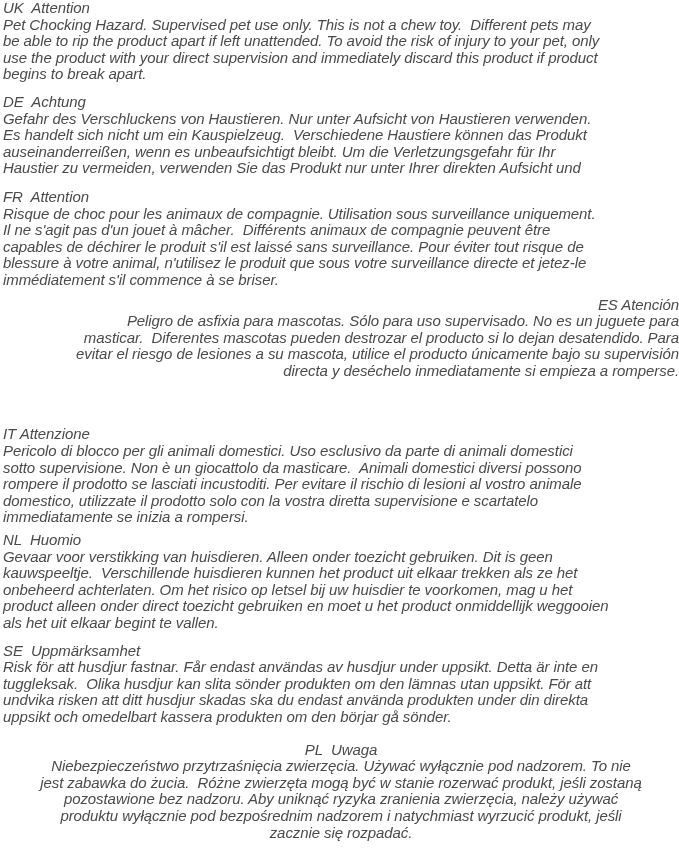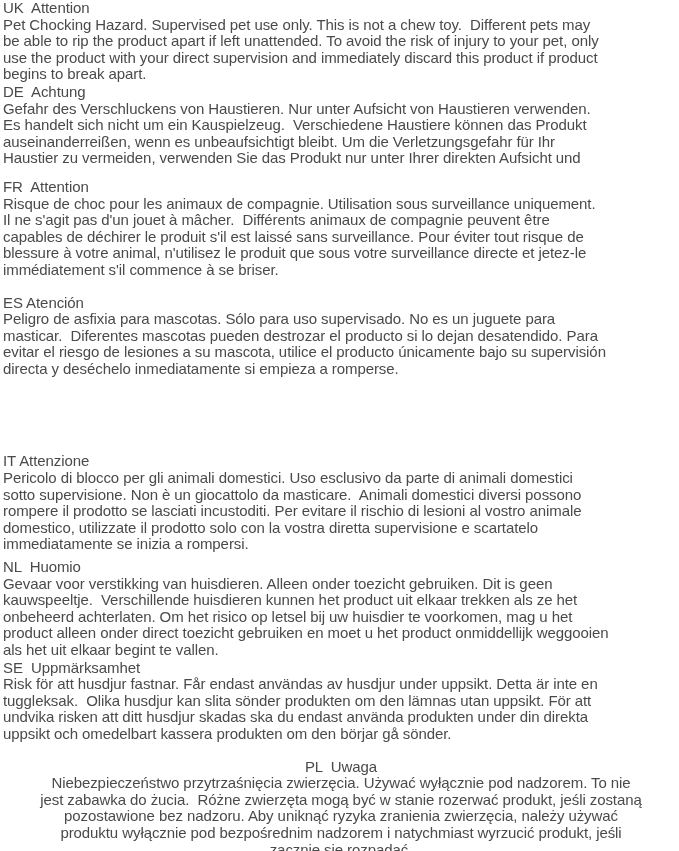--- a/index.html
+++ b/index.html
@@ -16,35 +16,36 @@
     box-sizing: border-box;
     width: 679px;
     height: 602px;
     padding: 0 0 0 3px;
     font-family: "Liberation Sans", "DejaVu Sans", sans-serif;
     font-size: 15px;
     line-height: 16.6px;
     letter-spacing: -0.08px;
     color: #4a4a4a;
     background: #ffffff;
+    font-style: italic;
   }
   .sec {
     margin: 0;
   }
   .heading, .body {
     white-space: pre;
     overflow: hidden;
   }
   
-  .sec-de { margin-top: 1px; }
+  .sec-de { margin-top: 11px; }
   .sec-fr { margin-top: 12px; }
-  .sec-es { margin-top: 16px; }
-  .sec-it { margin-top: 76px; }
+  .sec-es { margin-top: 8px; text-align: right; }
+  .sec-it { margin-top: 47px; }
   .sec-nl { margin-top: 6px; }
-  .sec-se { margin-top: 1px; }
+  .sec-se { margin-top: 11px; }
   .sec-pl { margin-top: 16px; text-align: center; }
 </style>
 </head>
 <body>
 
 <div class="doc">
 
   <section class="sec sec-uk">
     <div class="heading">UK  Attention</div>
     <div class="body">Pet Chocking Hazard. Supervised pet use only. This is not a chew toy.  Different pets may

